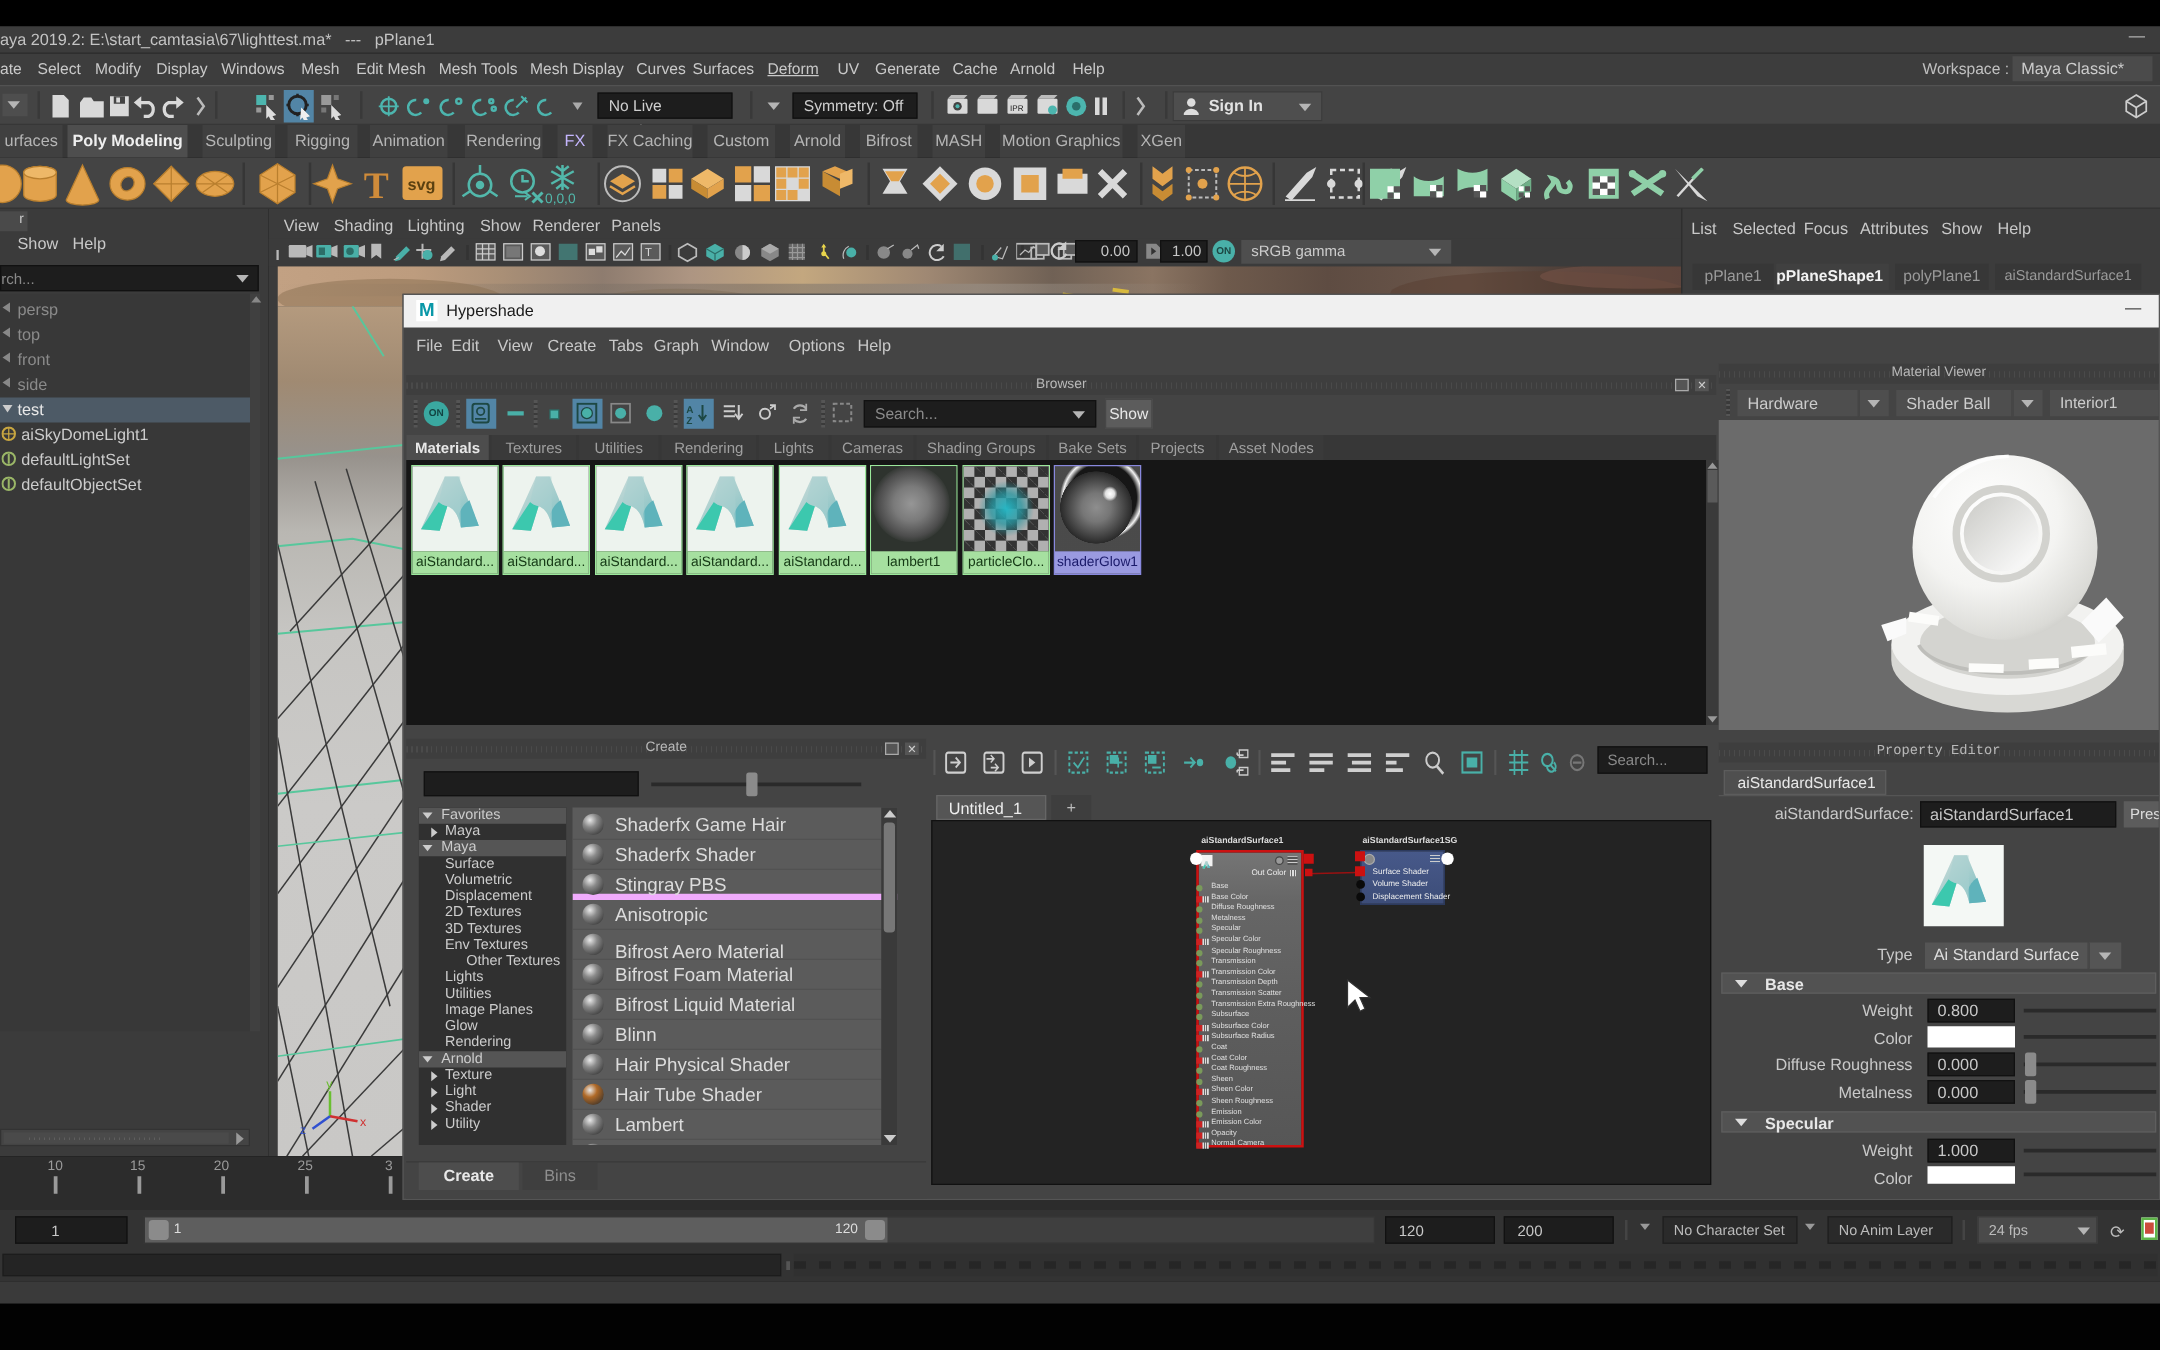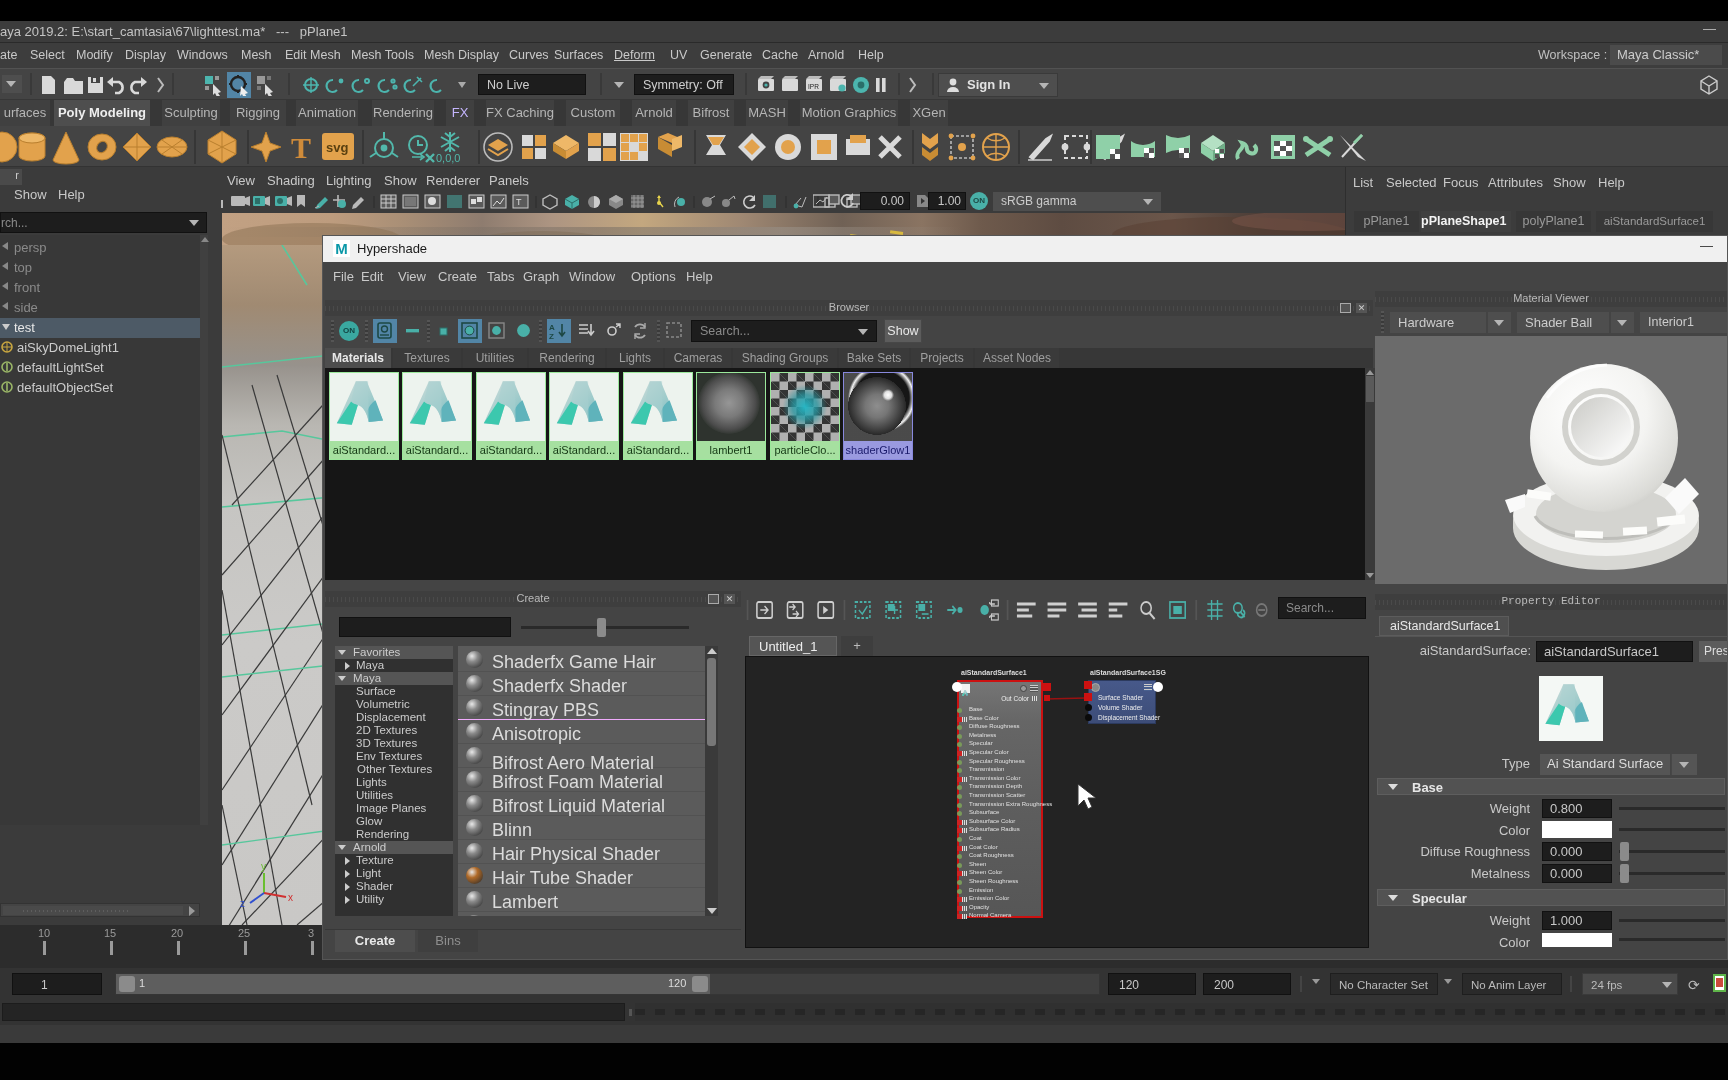--- a/index.html
+++ b/index.html
@@ -886,43 +886,43 @@
       <div class="abs" style="left:10px;top:62px;width:118px;height:270px;background:#303030;overflow:hidden;">
         <div class="treerow trehdr" style="top:0px;"><span class="abs" style="left:3px;top:4px;width:0;height:0;border-left:4px solid transparent;border-right:4px solid transparent;border-top:5px solid #ccc;"></span><span style="margin-left:18px;">Favorites</span></div>
         <div class="treerow" style="top:0px;"><span class="abs" style="left:10px;top:3px;width:0;height:0;border-top:4px solid transparent;border-bottom:4px solid transparent;border-left:5px solid #ccc;"></span><span style="margin-left:21px;">Maya</span></div>
         <div class="treerow trehdr" style="top:0px;"><span class="abs" style="left:3px;top:4px;width:0;height:0;border-left:4px solid transparent;border-right:4px solid transparent;border-top:5px solid #ccc;"></span><span style="margin-left:18px;">Maya</span></div>
         <div class="treerow" style="top:0px;"><span style="margin-left:21px;">Surface</span></div>
         <div class="treerow" style="top:0px;"><span style="margin-left:21px;">Volumetric</span></div>
         <div class="treerow" style="top:0px;"><span style="margin-left:21px;">Displacement</span></div>
         <div class="treerow" style="top:0px;"><span style="margin-left:21px;">2D Textures</span></div>
         <div class="treerow" style="top:0px;"><span style="margin-left:21px;">3D Textures</span></div>
         <div class="treerow" style="top:0px;"><span style="margin-left:21px;">Env Textures</span></div>
-        <div class="treerow" style="top:0px;"><span style="margin-left:22px;">Other Textures</span></div>
+        <div class="treerow" style="top:0px;"><span style="margin-left:38px;">Other Textures</span></div>
         <div class="treerow" style="top:0px;"><span style="margin-left:21px;">Lights</span></div>
         <div class="treerow" style="top:0px;"><span style="margin-left:21px;">Utilities</span></div>
         <div class="treerow" style="top:0px;"><span style="margin-left:21px;">Image Planes</span></div>
         <div class="treerow" style="top:0px;"><span style="margin-left:21px;">Glow</span></div>
         <div class="treerow" style="top:0px;"><span style="margin-left:21px;">Rendering</span></div>
         <div class="treerow trehdr" style="top:0px;"><span class="abs" style="left:3px;top:4px;width:0;height:0;border-left:4px solid transparent;border-right:4px solid transparent;border-top:5px solid #ccc;"></span><span style="margin-left:18px;">Arnold</span></div>
         <div class="treerow" style="top:0px;"><span class="abs" style="left:10px;top:3px;width:0;height:0;border-top:4px solid transparent;border-bottom:4px solid transparent;border-left:5px solid #ccc;"></span><span style="margin-left:21px;">Texture</span></div>
         <div class="treerow" style="top:0px;"><span class="abs" style="left:10px;top:3px;width:0;height:0;border-top:4px solid transparent;border-bottom:4px solid transparent;border-left:5px solid #ccc;"></span><span style="margin-left:21px;">Light</span></div>
         <div class="treerow" style="top:0px;"><span class="abs" style="left:10px;top:3px;width:0;height:0;border-top:4px solid transparent;border-bottom:4px solid transparent;border-left:5px solid #ccc;"></span><span style="margin-left:21px;">Shader</span></div>
         <div class="treerow" style="top:0px;"><span class="abs" style="left:10px;top:3px;width:0;height:0;border-top:4px solid transparent;border-bottom:4px solid transparent;border-left:5px solid #ccc;"></span><span style="margin-left:21px;">Utility</span></div>
       </div>
 
-      <div class="abs" style="left:133px;top:62px;width:260px;height:270px;background:#5b5b5b;overflow:hidden;font-size:18px;color:#dcdcdc;" id="shaderlist">
+      <div class="abs" style="left:133px;top:62px;width:260px;height:270px;background:#5b5b5b;overflow:hidden;font-size:15px;color:#dcdcdc;" id="shaderlist">
           <div class="abs" style="left:0;top:2px;width:260px;height:24px;border-bottom:1px solid #525252;">
   <span class="abs" style="left:8px;top:3px;width:17px;height:17px;border-radius:9px;background:radial-gradient(circle at 35% 30%, #e8e8e8 0%, #8a8a8a 35%, #2a2a2a 95%);"></span>
   <span class="abs" style="left:34px;top:4px;">Shaderfx Game Hair</span>
           </div>
 <div class="abs" style="left:0;top:26px;width:260px;height:24px;border-bottom:1px solid #525252;">
   <span class="abs" style="left:8px;top:3px;width:17px;height:17px;border-radius:9px;background:radial-gradient(circle at 35% 30%, #e8e8e8 0%, #8a8a8a 35%, #2a2a2a 95%);"></span>
   <span class="abs" style="left:34px;top:4px;">Shaderfx Shader</span>
           </div>
-<div class="abs" style="left:0;top:50px;width:260px;height:24px;border-bottom:1px solid #f0abfc;">
+<div class="abs" style="left:0;top:50px;width:260px;height:24px;border-bottom:5px solid #f0abfc;">
   <span class="abs" style="left:8px;top:3px;width:17px;height:17px;border-radius:9px;background:radial-gradient(circle at 35% 30%, #e8e8e8 0%, #8a8a8a 35%, #2a2a2a 95%);"></span>
   <span class="abs" style="left:34px;top:4px;">Stingray PBS</span>
           </div>
 <div class="abs" style="left:0;top:74px;width:260px;height:24px;border-bottom:1px solid #525252;">
   <span class="abs" style="left:8px;top:3px;width:17px;height:17px;border-radius:9px;background:radial-gradient(circle at 35% 30%, #e8e8e8 0%, #8a8a8a 35%, #2a2a2a 95%);"></span>
   <span class="abs" style="left:34px;top:4px;">Anisotropic</span>
           </div>
 <div class="abs" style="left:0;top:98px;width:260px;height:24px;border-bottom:1px solid #525252;">
   <span class="abs" style="left:8px;top:3px;width:17px;height:17px;border-radius:9px;background:radial-gradient(circle at 35% 30%, #e8e8e8 0%, #8a8a8a 35%, #2a2a2a 95%);"></span>
   <span class="abs" style="left:34px;top:9px;">Bifrost Aero Material</span>

